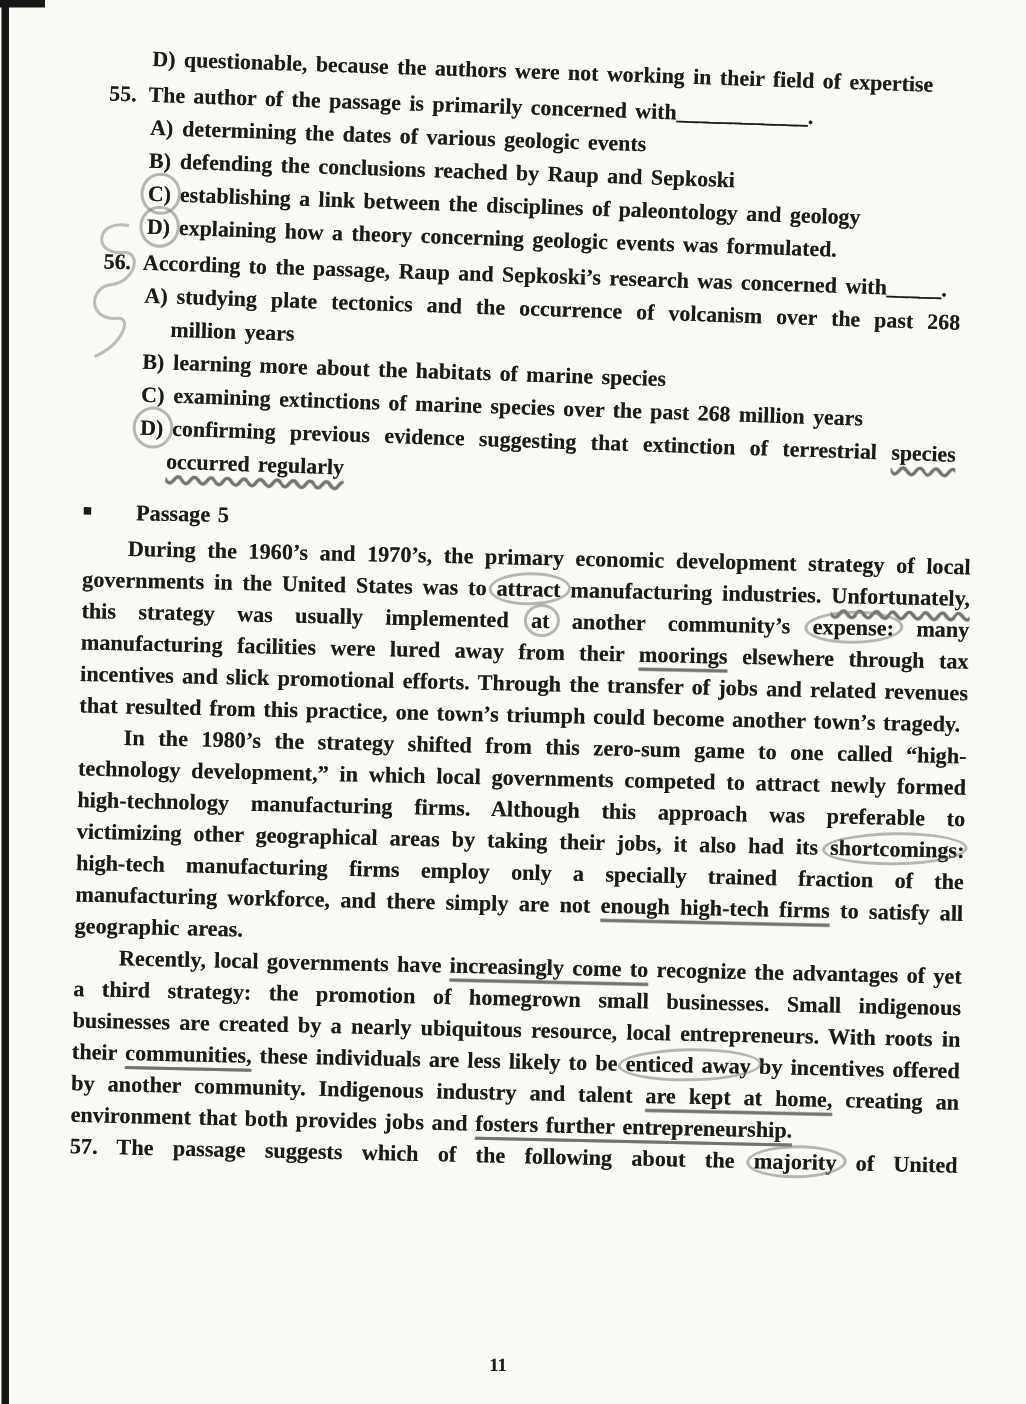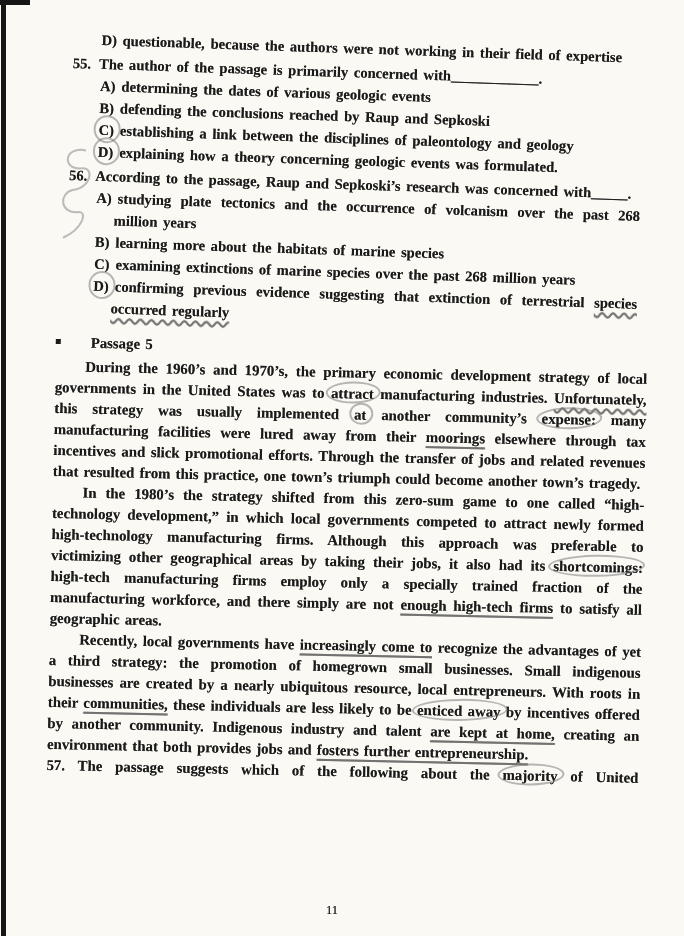--- a/index.html
+++ b/index.html
@@ -88,21 +88,21 @@
   }
   .pen-squiggle {
     position: absolute; left: -14px; top: 116px;
     pointer-events: none;
   }
   .page-number {
     position: absolute;
     left: 0; right: 20px; bottom: 18px;
     text-align: center;
     font-size: 12.5px;
-    font-weight: normal;
+    font-weight: bold;
   }
 </style>
 </head>
 <body>
 
 <div class="page">
   <div class="edge-line"></div>
   <div class="corner-mark"></div>
 
   <div class="content">

